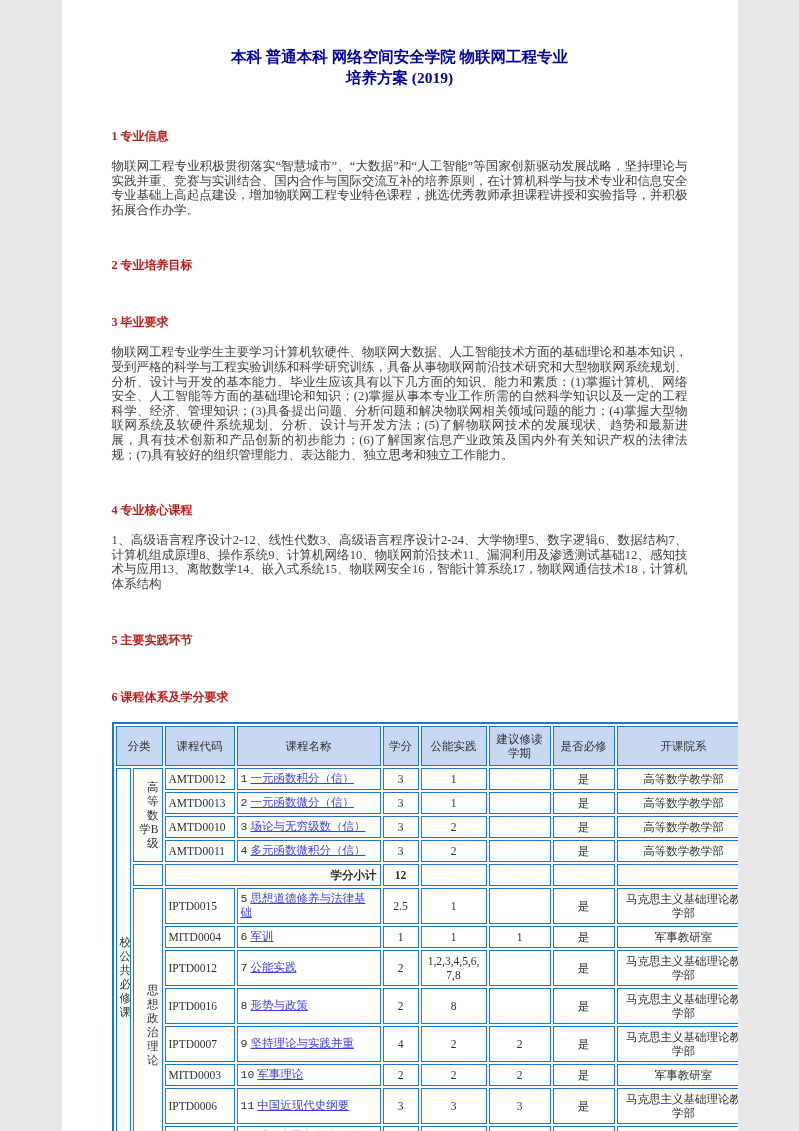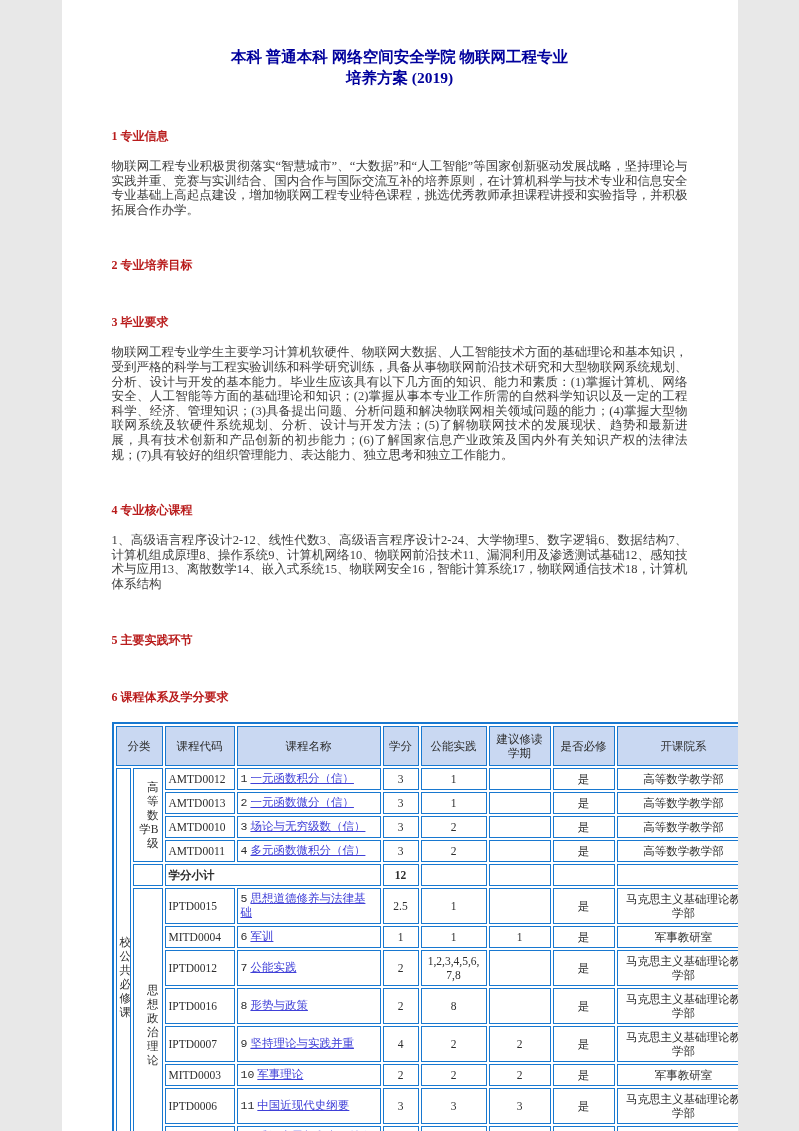--- a/index.html
+++ b/index.html
@@ -61,21 +61,21 @@
     line-height:14px;
     vertical-align:middle;
     overflow:hidden;
     word-break:break-all;
   }
   td.ctr{text-align:center;}
   td.code{text-align:left;}
   td.name{text-align:left;font-family:Liberation Mono, monospace;}
   td.grp{text-align:right;line-height:14px;}
   td.vt{text-align:center;line-height:13px;padding:2px 0;}
-  td.sub{text-align:left;font-weight:bold;}
+  td.sub{text-align:right;font-weight:bold;}
   td.subv{text-align:center;font-weight:bold;}
   a.course-link{color:#4040d8;text-decoration:underline;}
   .num-prefix{color:#2e2e2e;margin-right:3px;}
 </style>
 </head>
 <body>
 
 <div class="page">
 
   <div class="doc-title">

